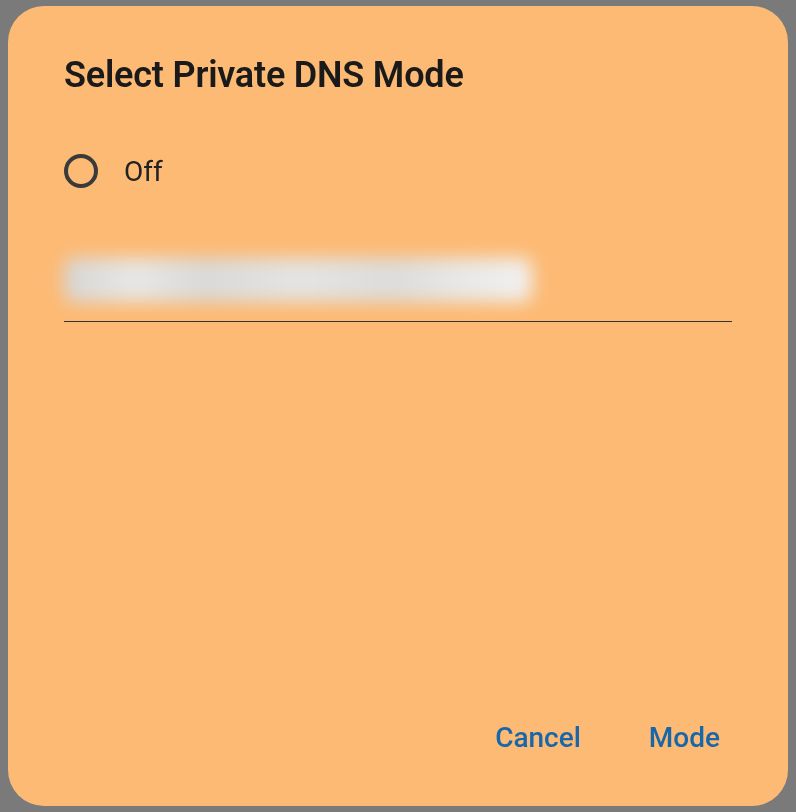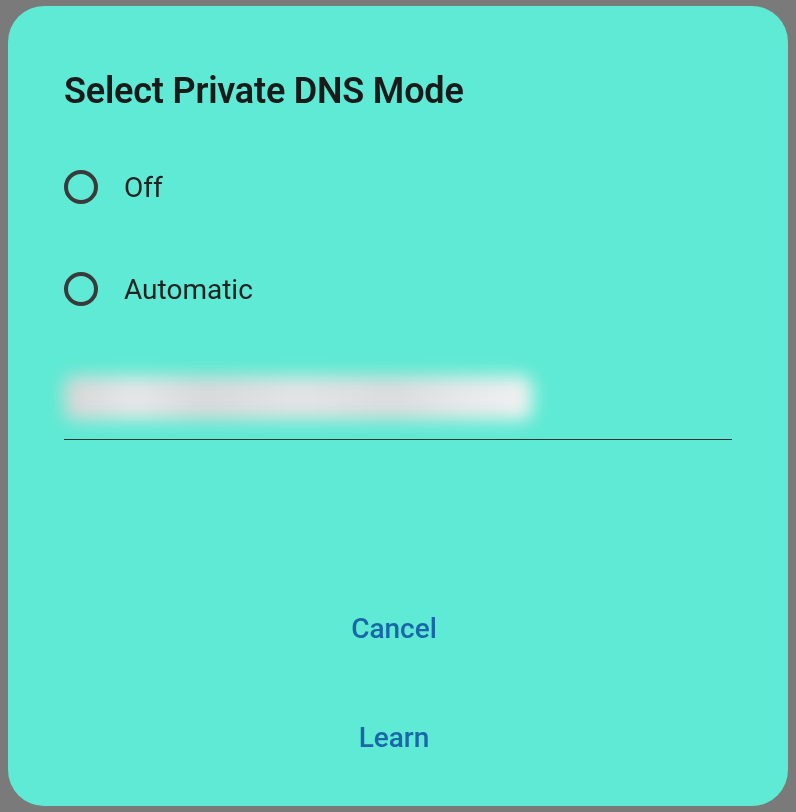--- a/index.html
+++ b/index.html
@@ -14,23 +14,23 @@
       height: 812px;
       overflow: hidden;
       position: relative;
     }
     .dialog {
       position: absolute;
       top: 6px;
       left: 8px;
       right: 8px;
       bottom: 6px;
-      background: #5eead4;
+      background: #fdba74;
       border-radius: 36px;
-      padding: 64px 56px 40px 56px;
+      padding: 48px 56px 40px 56px;
       display: flex;
       flex-direction: column;
     }
     .dialog-title {
       font-size: 36px;
       font-weight: 600;
       color: #1a1a1a;
       margin-bottom: 58px;
       letter-spacing: -0.2px;
     }
@@ -109,21 +109,20 @@
       text-decoration-thickness: 2px;
       cursor: pointer;
     }
     .button-row {
       margin-top: auto;
       display: flex;
       justify-content: flex-end;
       gap: 60px;
       padding-right: 8px;
       padding-bottom: 4px;
-      flex-direction: column;
     }
     .dialog-button {
       background: none;
       border: none;
       font-size: 28px;
       font-weight: 500;
       color: #1967a8;
       cursor: pointer;
       padding: 8px 4px;
       font-family: inherit;
@@ -135,31 +134,27 @@
 <div class="dialog">
   <h1 class="dialog-title">Select Private DNS Mode</h1>
 
   <div class="radio-group">
 
     <div class="radio-option">
       <span class="radio-circle"></span>
       <span class="radio-label">Off</span>
     </div>
 
-    <div class="radio-option">
-      <span class="radio-circle"></span>
-      <span class="radio-label">Automatic</span>
-    </div>
 
 
   </div>
 
   <div class="input-wrapper">
     <div class="blurred-content"></div>
     <input type="text" class="hostname-input" value="" style="">
   </div>
 
 
   <div class="button-row">
     <button class="dialog-button">Cancel</button>
-    <button class="dialog-button">Learn</button>
+    <button class="dialog-button">Mode</button>
   </div>
 </div>
 
 </body></html>

